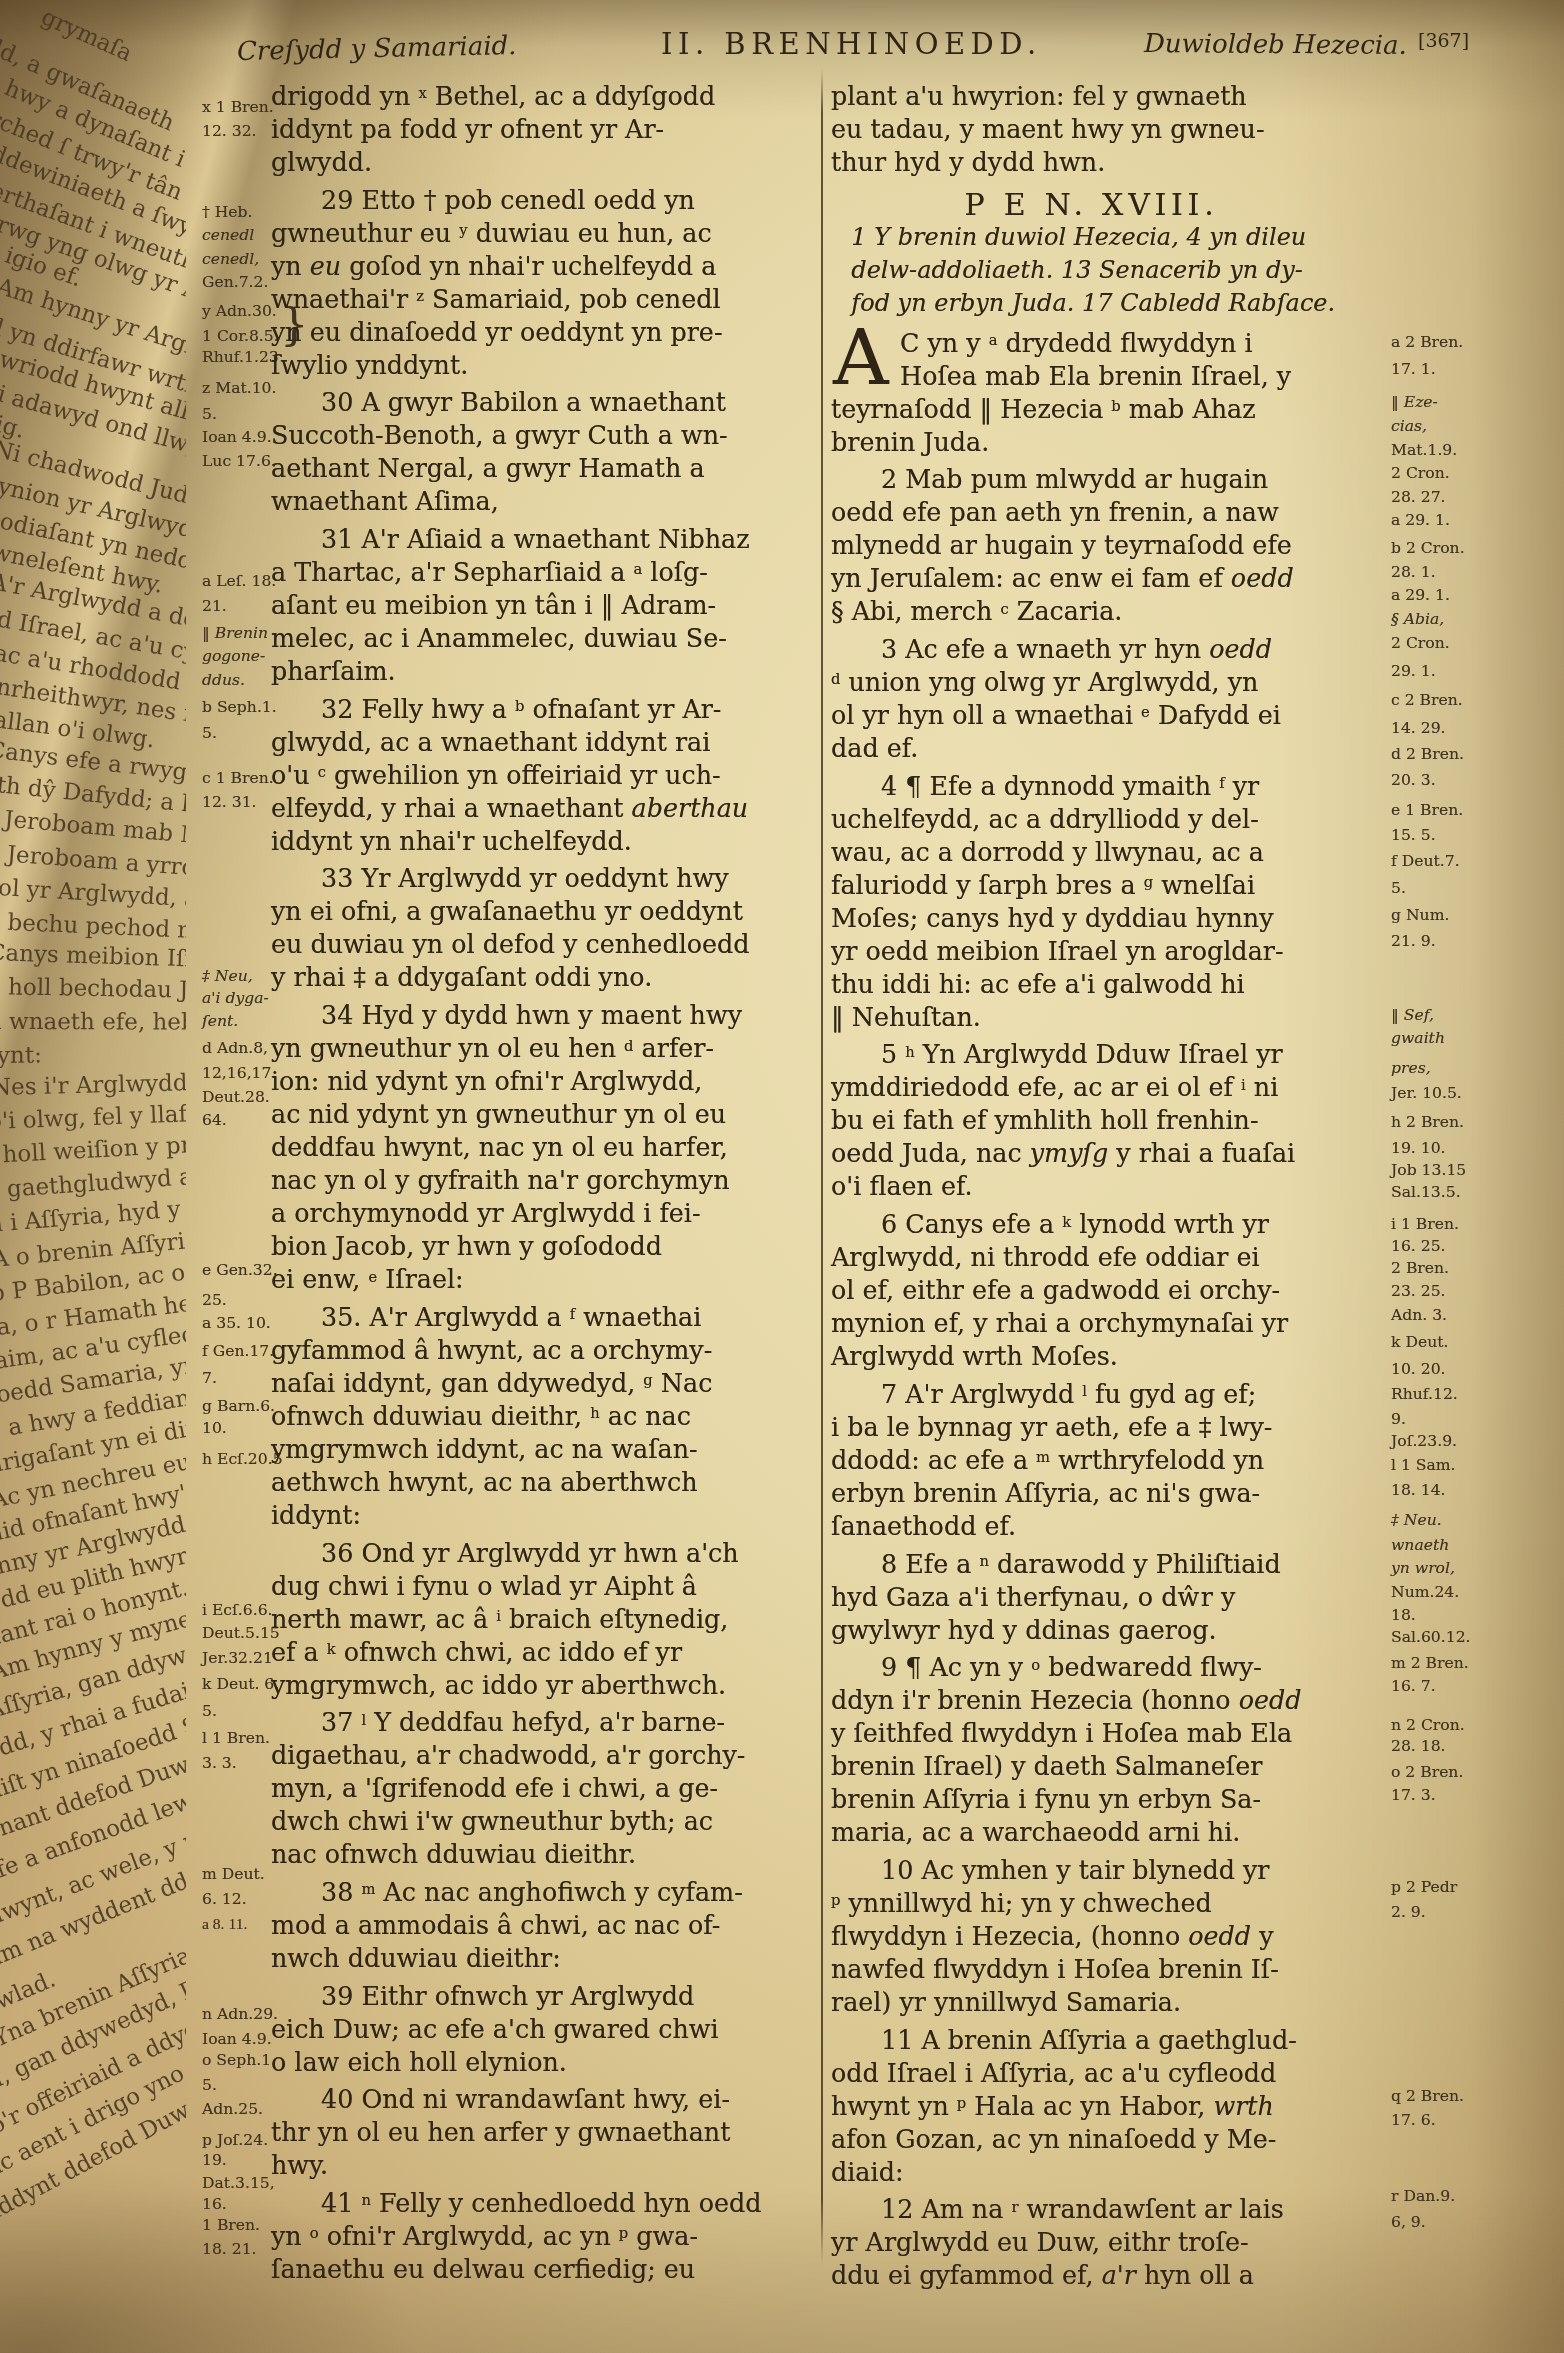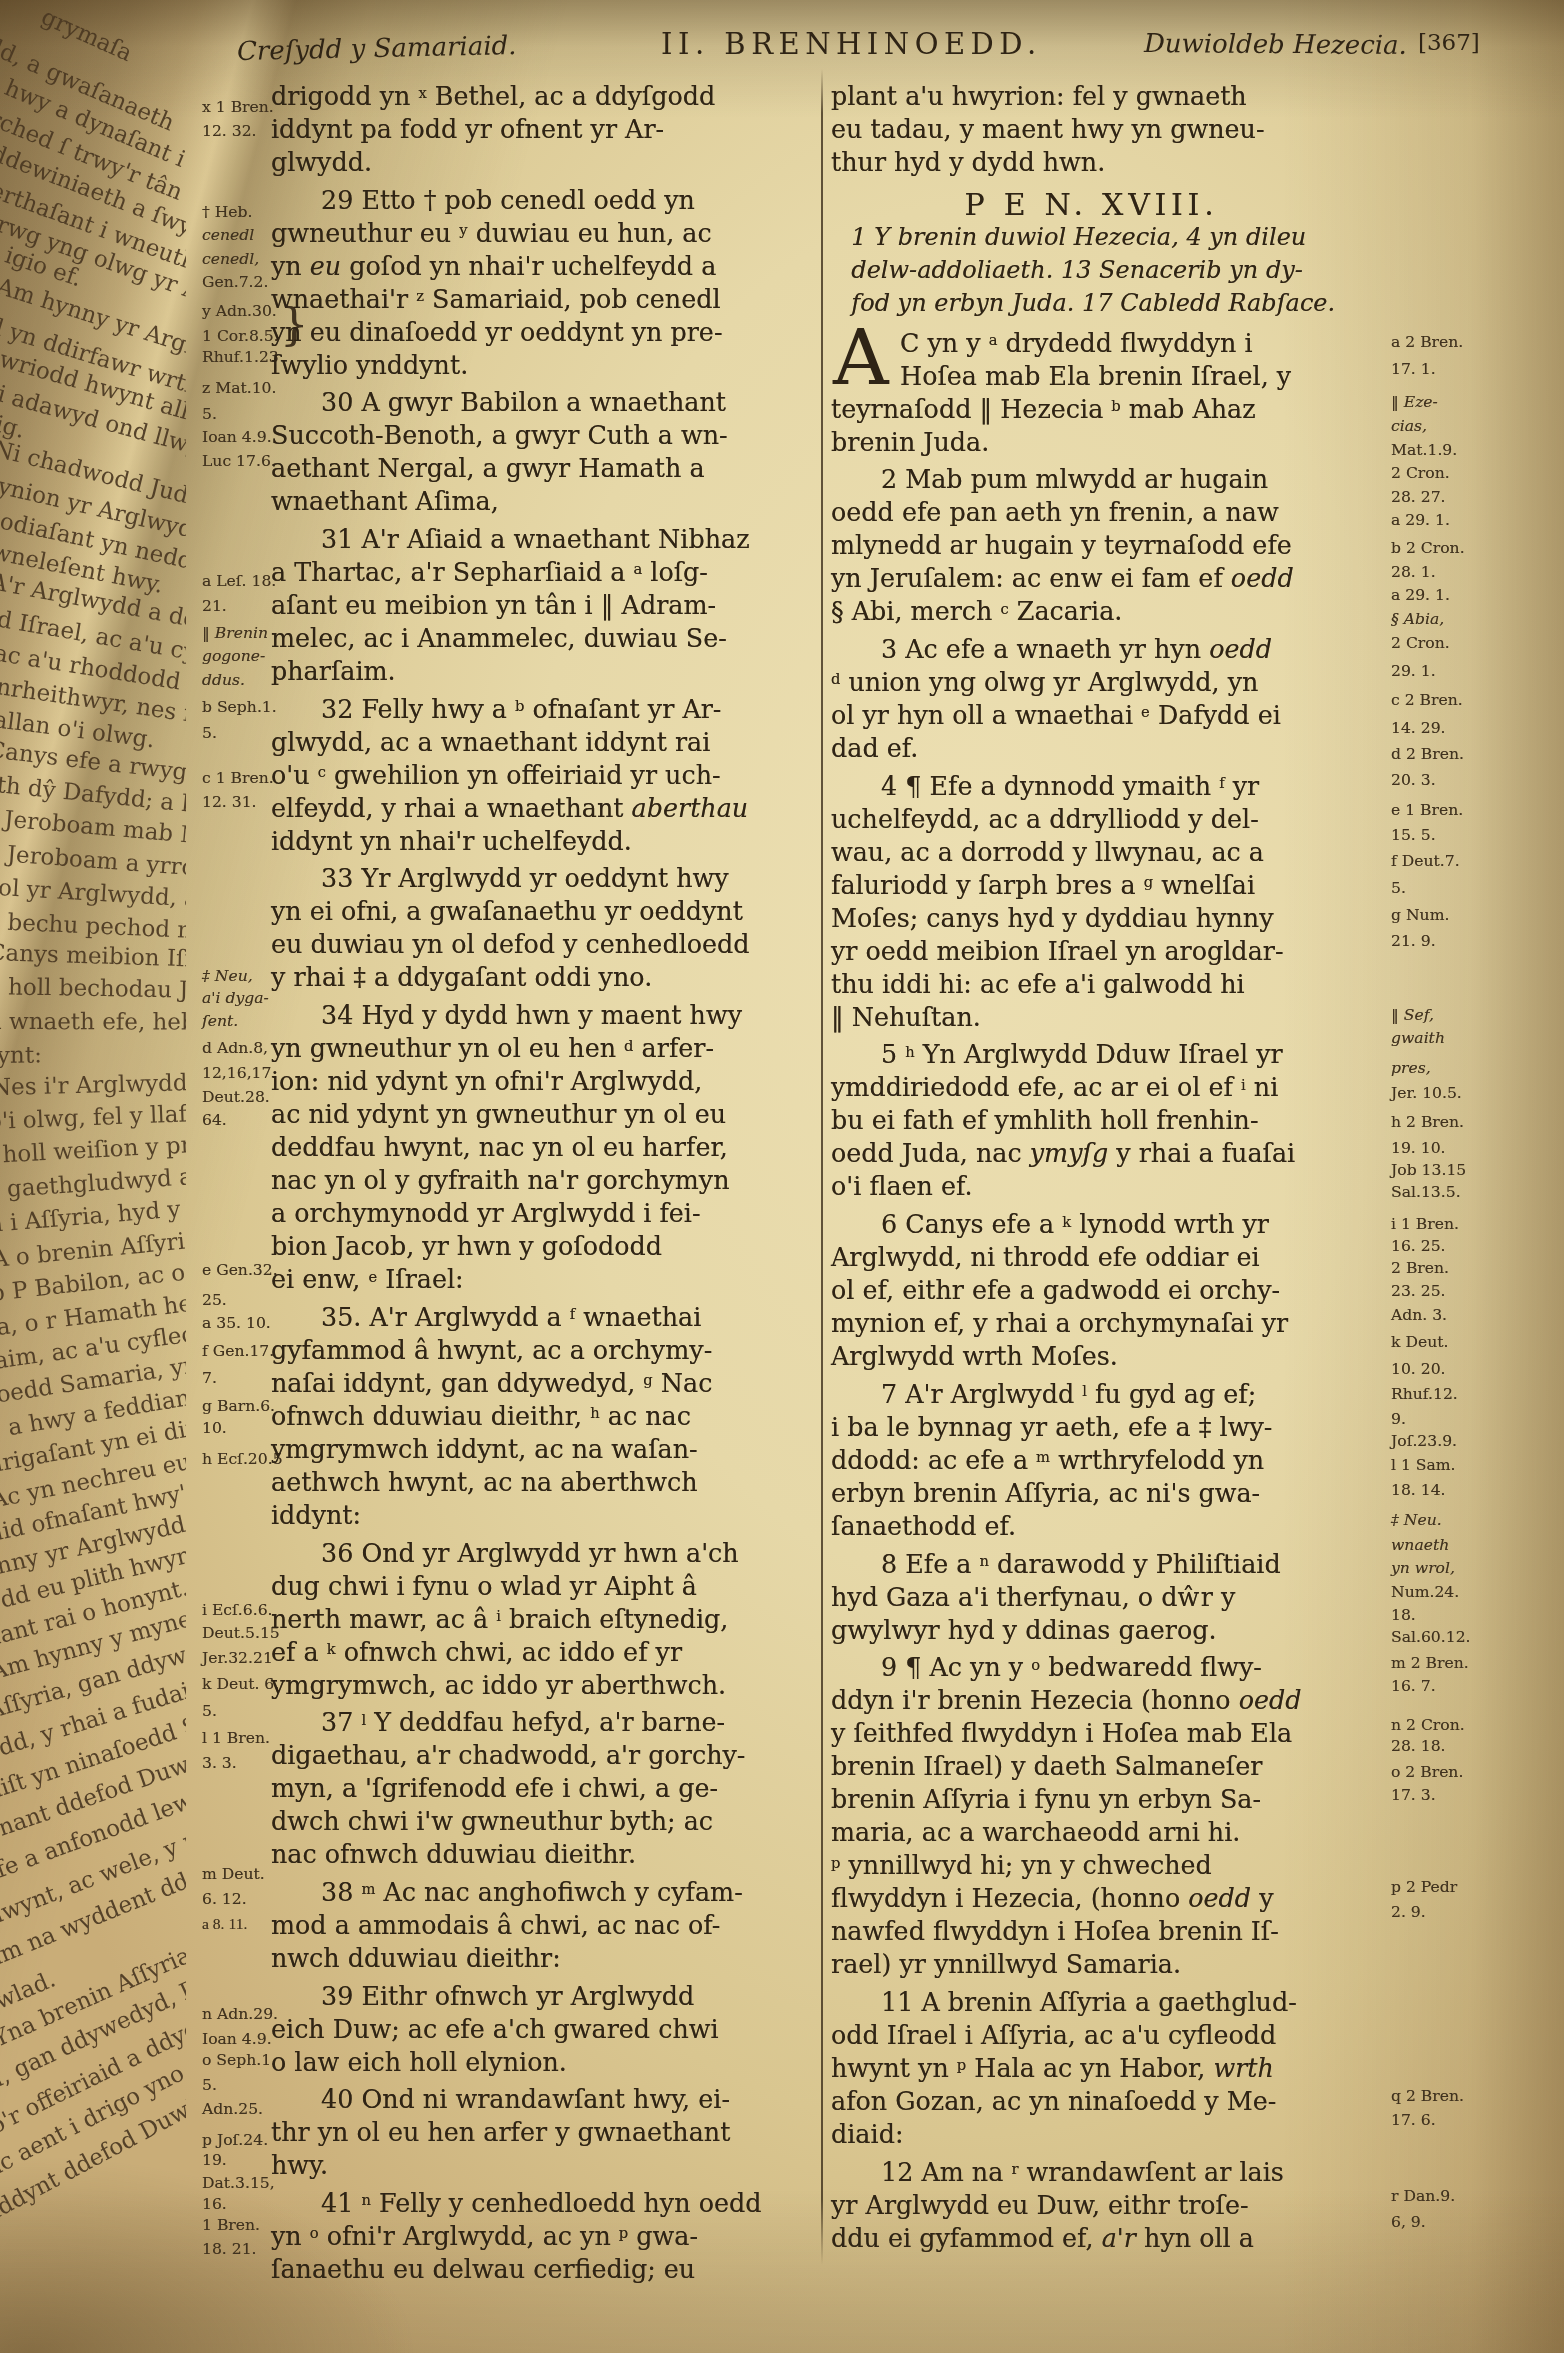--- a/index.html
+++ b/index.html
@@ -17,21 +17,21 @@
   }
   
   #gutter{position:absolute;left:0;top:0;width:186px;height:2354px;overflow:hidden;filter:blur(0.4px);}
   .frag{position:absolute;white-space:nowrap;font-size:23px;color:#4a3822;opacity:.92;transform-origin:left center;}
   
   #header{position:absolute;left:0;top:27px;width:1565px;height:50px;font-size:26px;color:#2f2415;}
   #header .it{font-style:italic;}
   #hdr-left{position:absolute;left:237px;top:6.3px;transform:rotate(-1.2deg);}
   #hdr-center{position:absolute;left:661px;top:0;letter-spacing:5.5px;font-size:29px;}
   #hdr-right{position:absolute;left:1144px;top:1.6px;transform:rotate(.4deg);}
-  #hdr-page{position:absolute;left:1418px;top:1.6px;font-size:23px;}
+  #hdr-page{position:absolute;left:1418px;top:1.6px;font-size:19px;}
   
   .textcol{position:absolute;top:80px;color:#2f2415;font-size:25.4px;text-shadow:0 0 0.5px rgba(45,32,14,.55);}
   #lcol{left:271px;width:546px;}
   #rcol{left:831px;width:552px;}
   .tl{height:33px;line-height:33px;white-space:nowrap;}
   .tl i{font-style:italic;}
   .tl sup{font-size:.58em;vertical-align:baseline;position:relative;top:-.45em;}
   .k-p{padding-left:50px;margin-top:4.7px;}
   .k-h{margin-top:9.4px;text-align:center;font-size:30px;letter-spacing:4.7px;padding-right:31px;}
   .k-a{font-style:italic;font-size:24px;margin-left:20.3px;}
@@ -303,20 +303,21 @@
     <div class="tl">ſanaethodd ef.</div>
     <div class="tl k-p">8 Efe a <sup>n</sup> darawodd y Philiſtiaid</div>
     <div class="tl">hyd Gaza a'i therfynau, o dŵr y</div>
     <div class="tl">gwylwyr hyd y ddinas gaerog.</div>
     <div class="tl k-p">9 ¶ Ac yn y <sup>o</sup> bedwaredd flwy-</div>
     <div class="tl">ddyn i'r brenin Hezecia (honno <i>oedd</i></div>
     <div class="tl">y ſeithfed flwyddyn i Hoſea mab Ela</div>
     <div class="tl">brenin Iſrael) y daeth Salmaneſer</div>
     <div class="tl">brenin Aſſyria i fynu yn erbyn Sa-</div>
     <div class="tl">maria, ac a warchaeodd arni hi.</div>
+    <div class="tl k-p">10 Ac ymhen y tair blynedd yr</div>
     <div class="tl"><sup>p</sup> ynnillwyd hi; yn y chweched</div>
     <div class="tl">flwyddyn i Hezecia, (honno <i>oedd</i> y</div>
     <div class="tl">nawfed flwyddyn i Hoſea brenin Iſ-</div>
     <div class="tl">rael) yr ynnillwyd Samaria.</div>
     <div class="tl k-p">11 A brenin Aſſyria a gaethglud-</div>
     <div class="tl">odd Iſrael i Aſſyria, ac a'u cyfleodd</div>
     <div class="tl">hwynt yn <sup>p</sup> Hala ac yn Habor, <i>wrth</i></div>
     <div class="tl">afon Gozan, ac yn ninaſoedd y Me-</div>
     <div class="tl">diaid:</div>
     <div class="tl k-p">12 Am na <sup>r</sup> wrandawſent ar lais</div>

